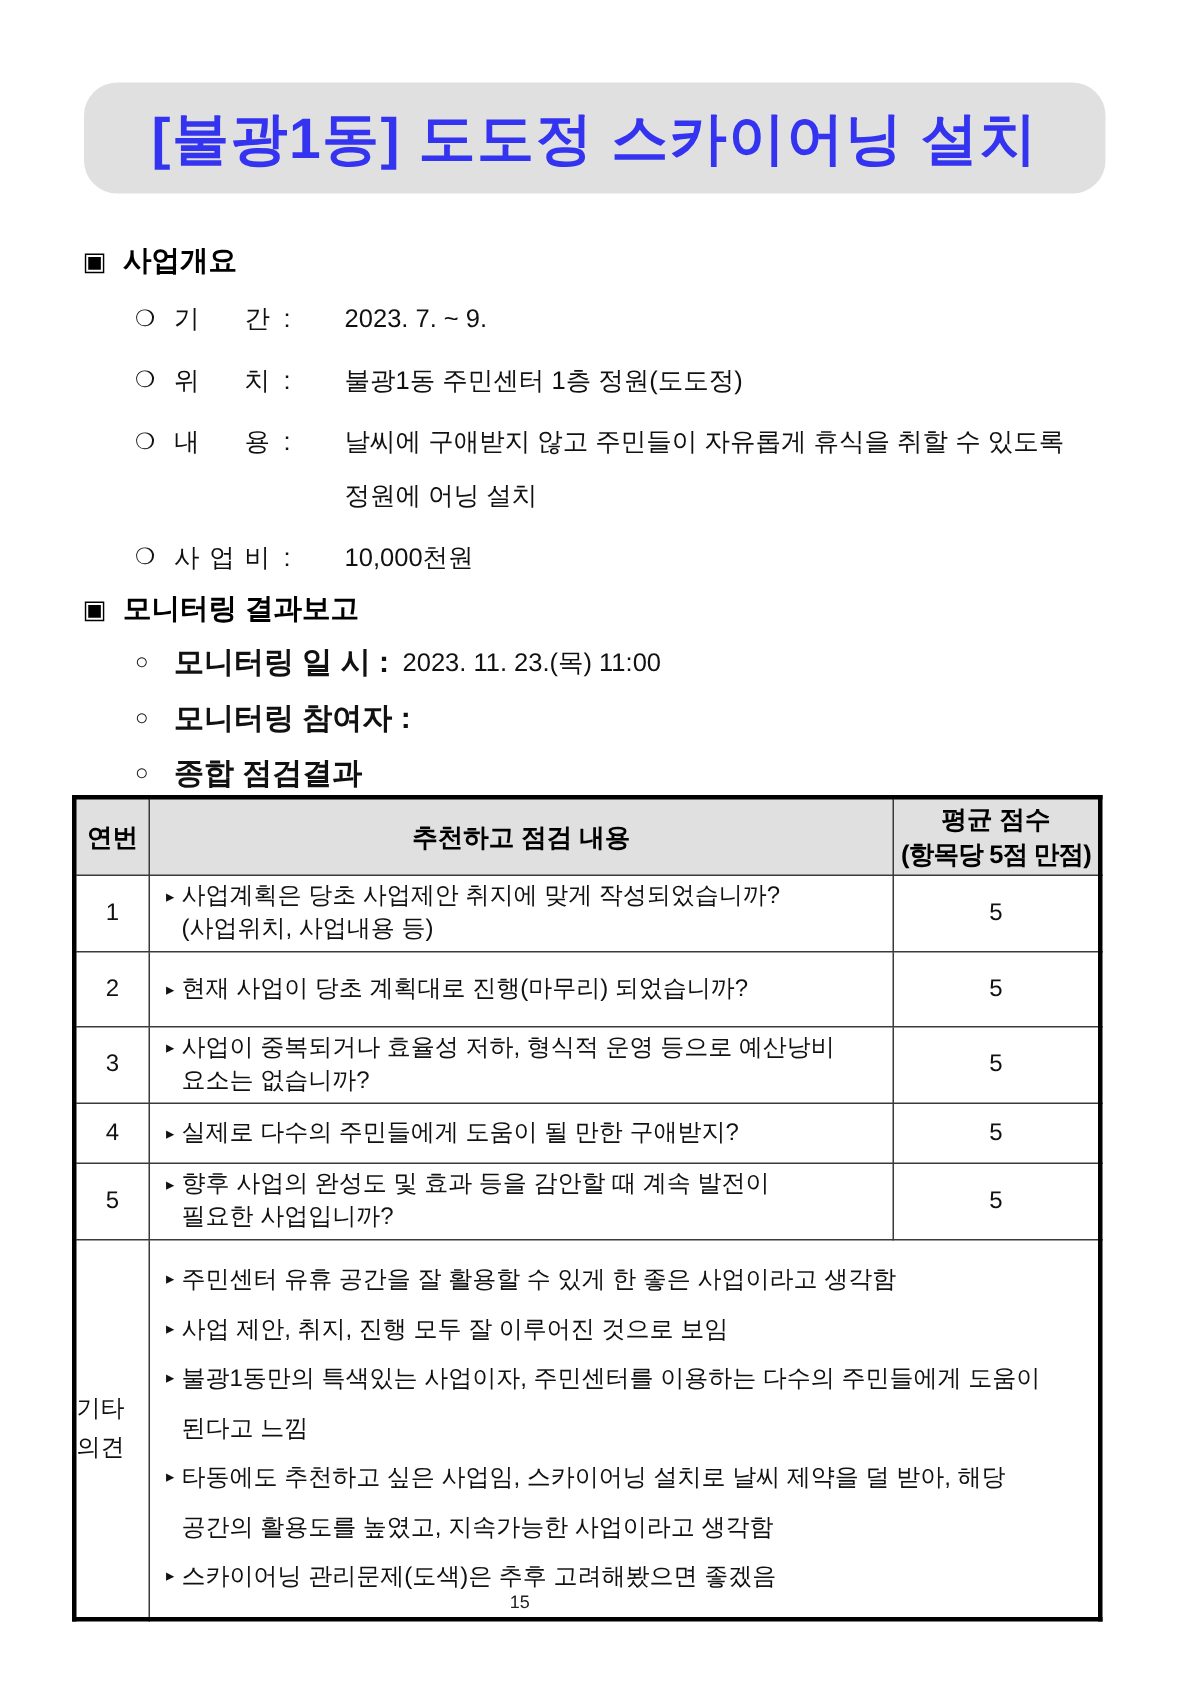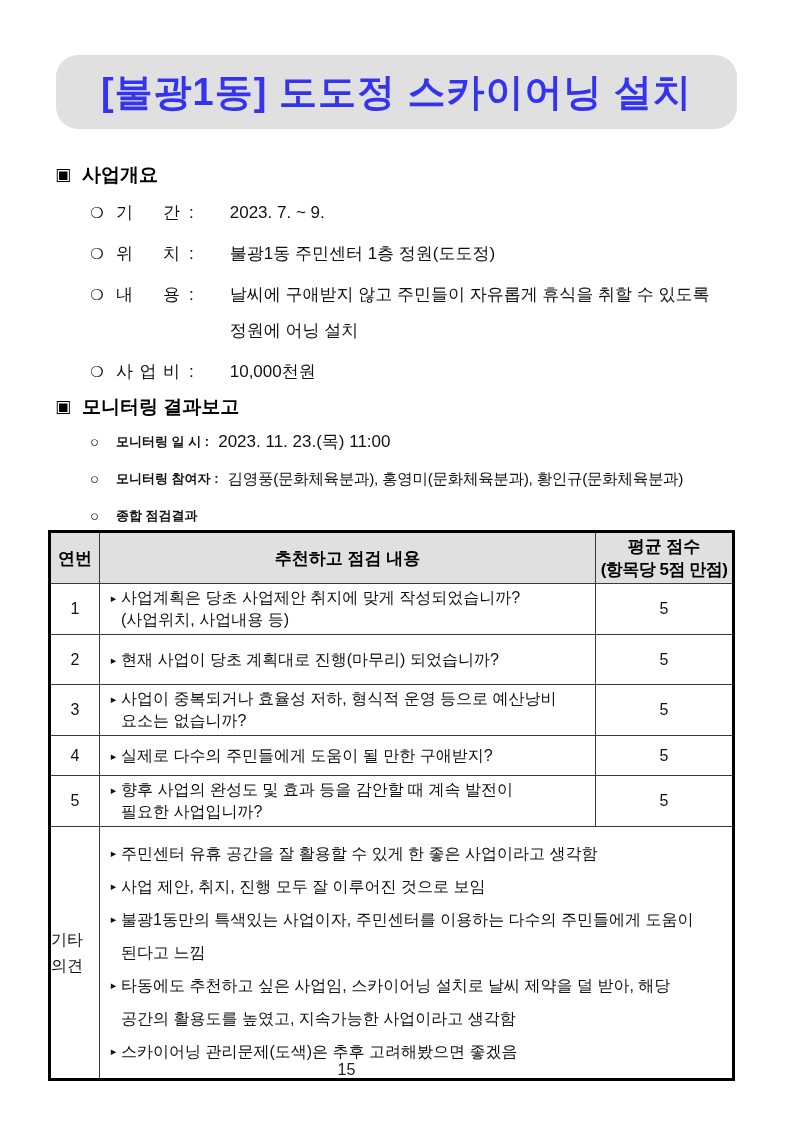--- a/index.html
+++ b/index.html
@@ -44,21 +44,21 @@
   .item-row .circle.light { font-weight:normal; }
   .ov-label {
     display:inline-block; width:64px;
     text-align:justify; text-align-last:justify;
     white-space:nowrap;
   }
   .colon { padding:0 11px 0 9px; }
   .ov-value { white-space:pre-wrap; flex:1;margin-left:25px; }
 
   #monitoring .item-row { line-height:34px; margin-top:3px; }
-  .mon-label { font-weight:bold; font-size:13px; white-space:nowrap; }
+  .mon-label { font-weight:bold; font-size:20px; white-space:nowrap; }
   .mon-value { padding-left:9px; white-space:nowrap; }
   .mon-value.small { font-size:15.5px; letter-spacing:-0.3px; }
 
   
   table.report {
     position:absolute; left:48px; top:530px;
     width:684px;
     border-collapse:collapse;
     border:3px solid #000;
     table-layout:fixed;
@@ -91,21 +91,21 @@
     white-space:pre-wrap;
   }
   td.etc-body { padding:10px 8px 10px 6px; vertical-align:middle; }
   .op-item { display:flex; align-items:flex-start; font-size:16px; line-height:33px; }
   .op-item .tri { line-height:33px; }
   .op-text { flex:1; white-space:pre-wrap; text-align:justify; }
 
   
   .footer {
     position:absolute; left:0; top:1061px; width:693px;
-    text-align:center; font-size:16px; color:#222;
+    text-align:center; font-size:12px; color:#222;
   }
 </style>
 </head>
 <body>
 
 <div class="banner">
   <div class="title">[불광1동] 도도정 스카이어닝 설치</div>
 </div>
 
 <div class="section" id="overview">
@@ -152,21 +152,20 @@
 
   <div class="item-row">
     <span class="circle light">○</span>
     <span class="mon-label">모니터링 일 시 :</span>
     <span class="mon-value">2023. 11. 23.(목) 11:00</span>
   </div>
 
   <div class="item-row">
     <span class="circle light">○</span>
     <span class="mon-label">모니터링 참여자 :</span>
-    <span class="mon-value small">김영풍(문화체육분과), 홍영미(문화체육분과), 황인규(문화체육분과)</span>
   </div>
 
   <div class="item-row">
     <span class="circle light">○</span>
     <span class="mon-label">종합 점검결과</span>
   </div>
 </div>
 
 <table class="report">
   <colgroup>

